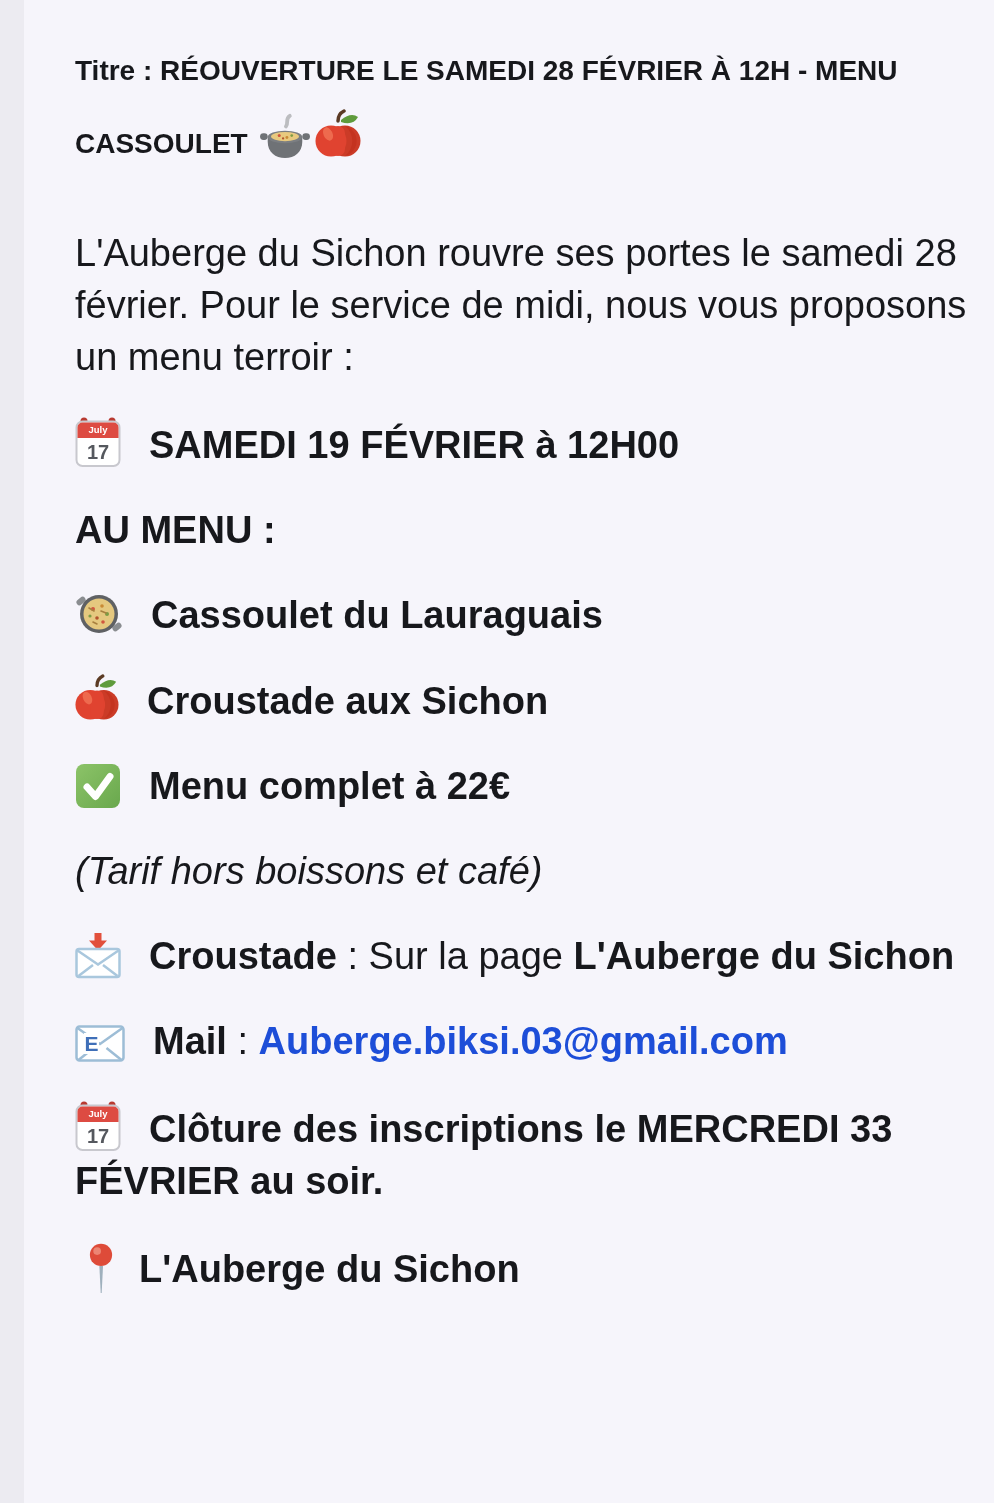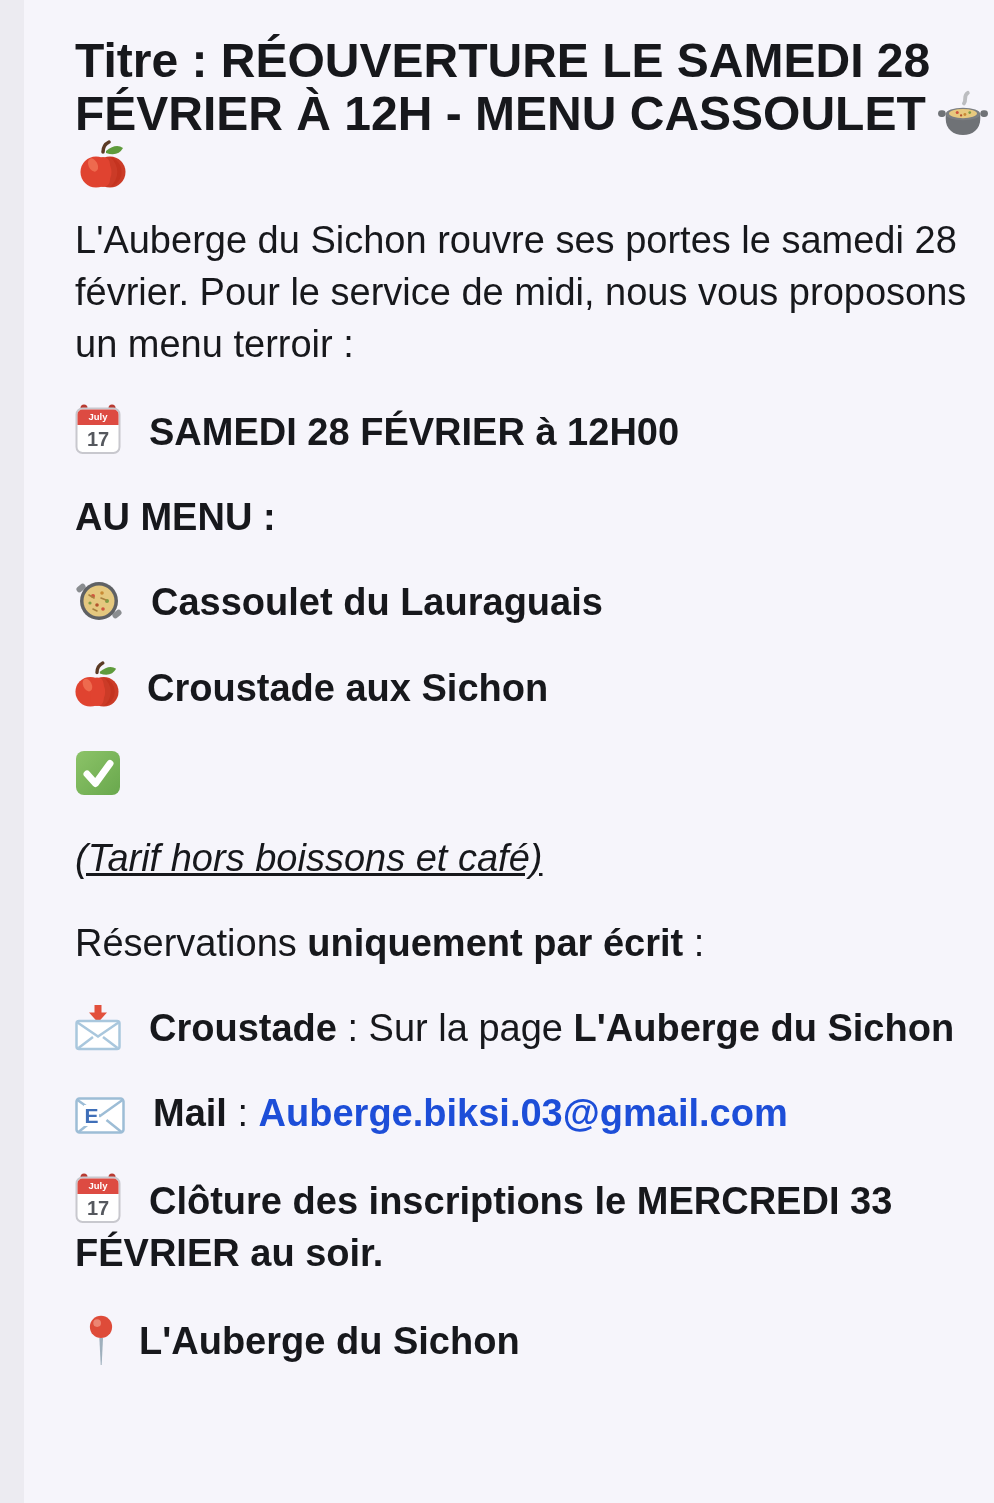--- a/index.html
+++ b/index.html
@@ -22,27 +22,27 @@
     padding:34px 0 0 0;
     box-sizing:border-box;
   }
   .para{
     margin:0 6px 33px 75px;
     font-size:38px;
     line-height:52px;
     font-weight:400;
   }
   .title{
-    font-size:48px;
-    line-height:53px;
+    font-size:28px;
+    line-height:73px;
     font-weight:700;
-    margin:0 6px 20px 75px;
+    margin:0 6px 47px 75px;
   }
   .b{font-weight:700;}
-  .italic{font-style:italic;text-decoration:underline;}
+  .italic{font-style:italic;}
   .link{
     color:#1d4ed8;
     font-weight:700;
     text-decoration:none;
     cursor:pointer;
   }
   .icon{
     display:inline-block;
     margin-right:28px;
     line-height:0;
@@ -84,21 +84,21 @@
 
   <p class="para">L'Auberge du Sichon rouvre ses portes le samedi 28 février. Pour le service de midi, nous vous proposons un menu terroir :</p>
 
   <p class="para"><span class="icon"><svg width="46" height="52" viewBox="0 0 46 52">
       <circle cx="9" cy="5" r="3.5" fill="#b83a31"></circle>
       <circle cx="37" cy="5" r="3.5" fill="#b83a31"></circle>
       <rect x="1.5" y="5.5" width="43" height="44.5" rx="6" fill="#ffffff" stroke="#c8c8ce" stroke-width="2"></rect>
       <path d="M2.5 11.5 a5 5 0 0 1 5 -5 h31 a5 5 0 0 1 5 5 v10.5 h-41 z" fill="#dd4b42"></path>
       <text x="23" y="16.5" font-size="9.5" font-weight="bold" fill="#ffffff" text-anchor="middle" font-family="Liberation Sans, sans-serif">July</text>
       <text x="23" y="43" font-size="20" font-weight="bold" fill="#55585e" text-anchor="middle" font-family="Liberation Sans, sans-serif">17</text>
-    </svg></span><span class="b">SAMEDI 28 FÉVRIER à 12H00</span></p>
+    </svg></span><span class="b">SAMEDI 19 FÉVRIER à 12H00</span></p>
 
   <p class="para b">AU MENU :</p>
 
   <p class="para"><span class="icon"><svg width="48" height="48" viewBox="0 0 48 48">
       <rect x="1" y="8" width="10" height="6" rx="3" fill="#8a8d90" transform="rotate(-40 6 11)"></rect>
       <rect x="37" y="34" width="10" height="6" rx="3" fill="#8a8d90" transform="rotate(-40 42 37)"></rect>
       <circle cx="24" cy="24" r="19" fill="#5f6164"></circle>
       <circle cx="24" cy="24" r="15.5" fill="#e5c87f"></circle>
       <circle cx="18" cy="19" r="2" fill="#d0563f"></circle>
       <circle cx="27" cy="16" r="1.8" fill="#c98a35"></circle>
@@ -121,26 +121,25 @@
 
   <p class="para"><span class="icon"><svg width="46" height="46" viewBox="0 0 46 46">
       <defs>
         <linearGradient id="gc" x1="0" y1="0" x2="1" y2="1">
           <stop offset="0" stop-color="#8cc368"></stop>
               <stop offset="1" stop-color="#69a84d"></stop>
         </linearGradient>
       </defs>
       <rect x="1" y="1" width="44" height="44" rx="8" fill="url(#gc)"></rect>
       <path d="M12 24 l8.5 9.5 l14.5 -20" stroke="#ffffff" stroke-width="7" fill="none" stroke-linecap="round" stroke-linejoin="round"></path>
-    </svg></span></p>
+    </svg></span><span class="b">Menu complet à 22€</span></p>
 
   <p class="para italic">(Tarif hors boissons et café)</p>
 
 
-  <p class="para"><span>Réservations </span><span class="b">uniquement par écrit</span><span> :</span></p>
 
   <p class="para"><span class="icon"><svg width="46" height="48" viewBox="0 0 46 48">
       <path d="M19.5 2 h7 v7.5 h5.5 l-9 10 l-9 -10 h5.5 z" fill="#e2503c"></path>
       <rect x="1.5" y="18" width="43" height="28" rx="2.5" fill="#ffffff" stroke="#a9c7dd" stroke-width="2.5"></rect>
       <path d="M2.5 19.5 l20.5 14 l20.5 -14" stroke="#a9c7dd" stroke-width="2.5" fill="none"></path>
       <path d="M3.5 45 l14.5 -11 M42.5 45 l-14.5 -11" stroke="#a9c7dd" stroke-width="2.5" fill="none"></path>
     </svg></span><span class="b">Croustade</span><span> : Sur la page </span><span class="b">L'Auberge du Sichon</span></p>
 
   <p class="para"><span class="icon"><svg width="50" height="40" viewBox="0 0 50 38">
       <rect x="1.5" y="1.5" width="47" height="34" rx="3" fill="#ffffff" stroke="#9dbdd6" stroke-width="2.5"></rect>

